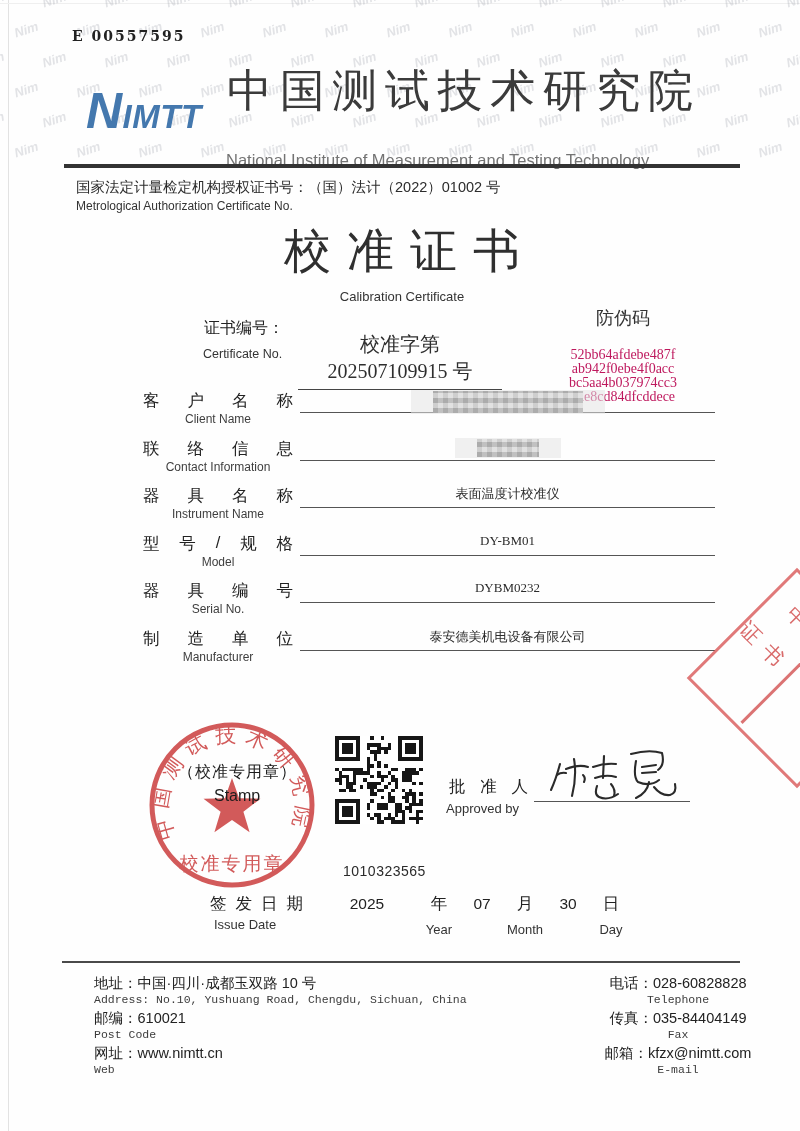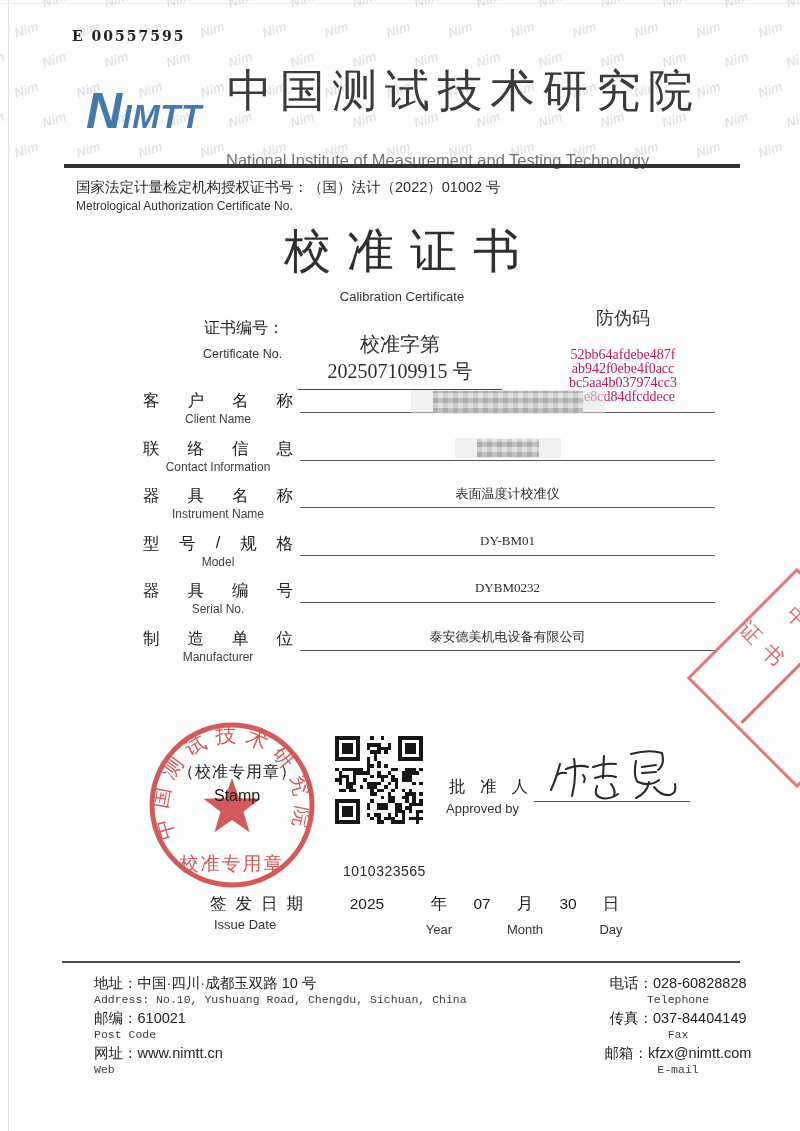--- a/index.html
+++ b/index.html
@@ -547,18 +547,18 @@
     <div class="foot-cn">地址：中国·四川·成都玉双路 10 号</div>
     <div class="foot-en">Address: No.10, Yushuang Road, Chengdu, Sichuan, China</div>
     <div class="foot-cn">邮编：610021</div>
     <div class="foot-en">Post Code</div>
     <div class="foot-cn">网址：www.nimtt.cn</div>
     <div class="foot-en">Web</div>
   </div>
   <div class="foot-r">
     <div class="foot-cn">电话：028-60828828</div>
     <div class="foot-en">Telephone</div>
-    <div class="foot-cn">传真：037-84404149</div>
+    <div class="foot-cn">传真：035-84404149</div>
     <div class="foot-en">Fax</div>
     <div class="foot-cn">邮箱：kfzx@nimtt.com</div>
     <div class="foot-en">E-mail</div>
   </div>
 </div>
 
 </body></html>

